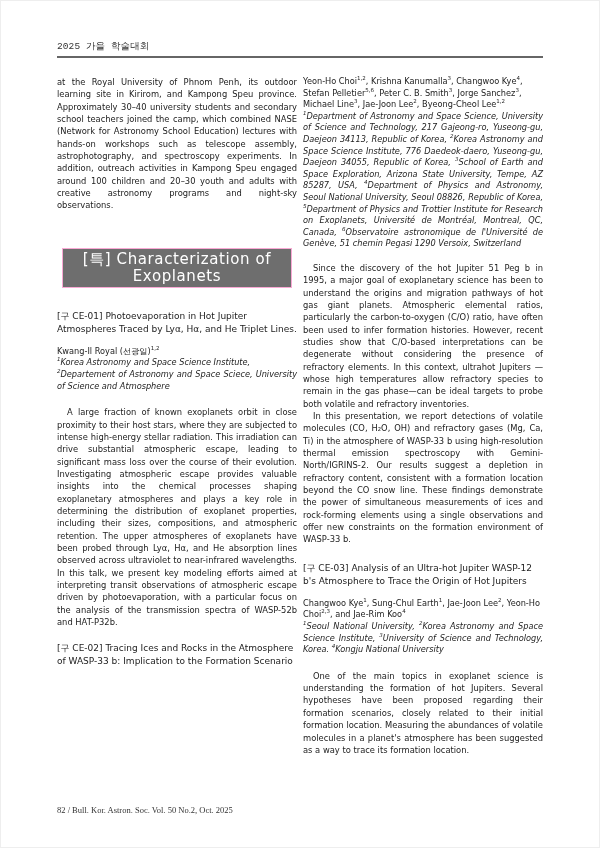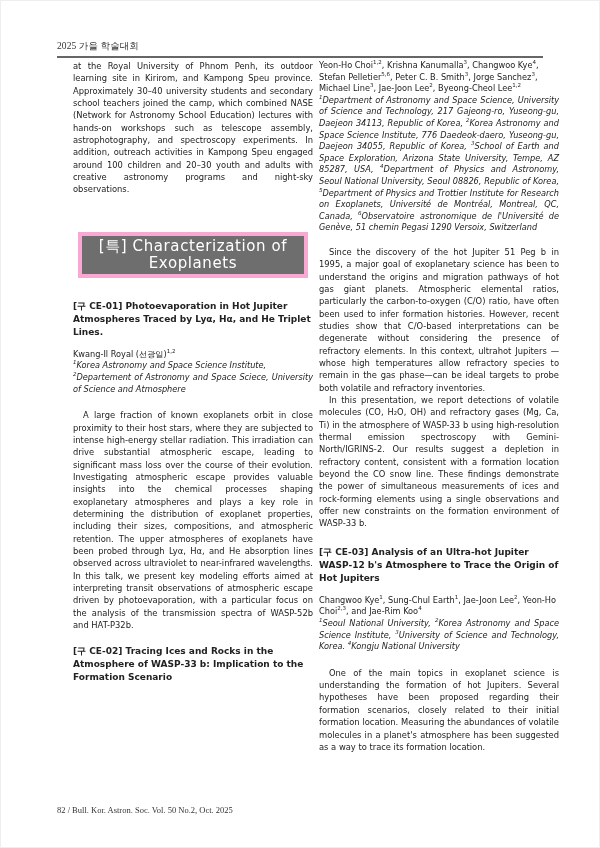--- a/index.html
+++ b/index.html
@@ -3,33 +3,33 @@
 <meta charset="utf-8">
 <style>
   html, body { margin: 0; padding: 0; }
   body {
     width: 600px; height: 848px; background: #ffffff; position: relative; overflow: hidden;
     font-family: "DejaVu Sans", sans-serif; color: #222;
   }
   .page-border { position: absolute; left: 0; top: 0; width: 598px; height: 846px; border: 1px solid #eeeeee; }
   .header-title {
     position: absolute; left: 57px; top: 40px; font-size: 9.5px; color: #333;
-    font-family: Liberation Serif, serif; letter-spacing: 0.1px;
+    font-family: Liberation Mono, monospace; letter-spacing: 0.1px;
   }
   .header-rule { position: absolute; left: 57px; top: 56px; width: 486px; height: 2px; background: #666; }
-  .col { position: absolute; top: 60px; width: 240px; font-size: 8.35px; line-height: 12.35px; margin-left: 16px; }
+  .col { position: absolute; top: 76px; width: 240px; font-size: 8.35px; line-height: 12.35px; }
   .col-left { left: 57px; }
   .col-right { left: 303px; }
   .p { text-align: justify; margin: 0; }
   .p.indent { text-indent: 10px; }
   .section-box {
     background: #6e6e6e; color: #fff; text-align: center; font-size: 15px; line-height: 17px;
-    margin: 36px 5px 0 5px; padding: 2px 4px 2px; border: 4px solid #f9a8d4; letter-spacing: 0.6px;
+    margin: 36px 5px 0 5px; padding: 2px 4px 2px; border: 1px solid #f9a8d4; letter-spacing: 0.6px;
   }
-  .abs-title { font-weight: bold; font-size: 9px; line-height: 13px; margin: 0; }
+  .abs-title { font-weight: normal; font-size: 9px; line-height: 13px; margin: 0; }
   .authors { margin: 0; font-size: 8.2px; line-height: 11.6px; }
   .affil { margin: 0; font-style: italic; font-size: 8.2px; line-height: 11.6px; text-align: justify; }
   sup { font-size: 5.5px; line-height: 0; vertical-align: 4px; }
   .footer { position: absolute; left: 57px; top: 805px; font-size: 8.5px; color: #333; font-family: Liberation Serif, serif; }
 </style>
 </head>
 <body>
 
 <div class="page-border"></div>
 

